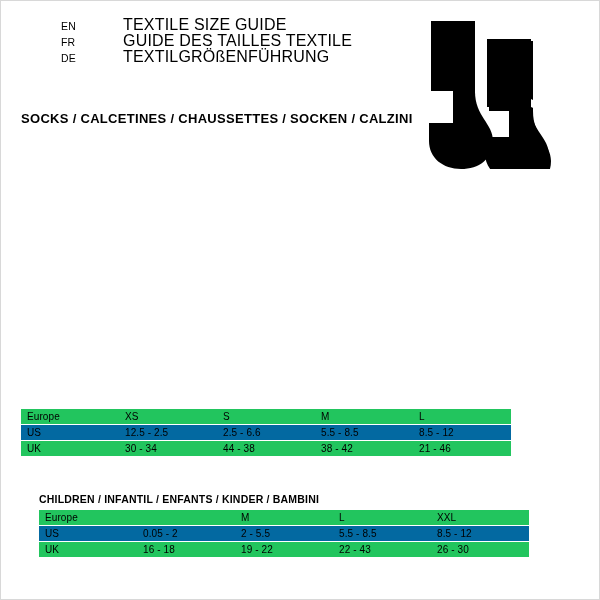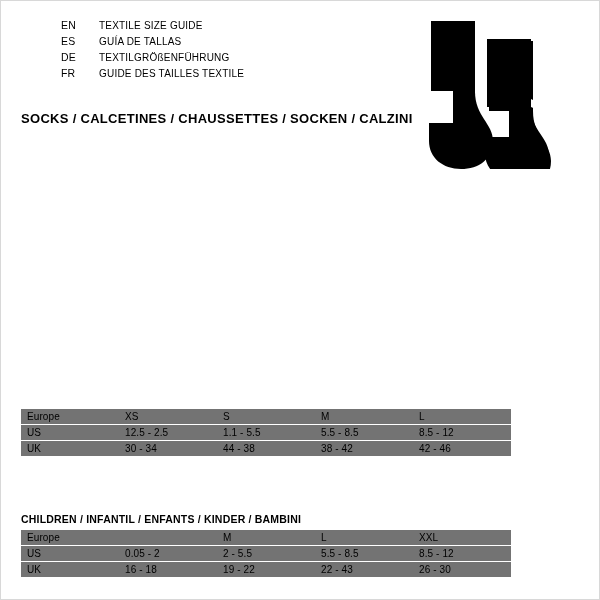--- a/index.html
+++ b/index.html
@@ -36,22 +36,23 @@
     height: 16px;
     line-height: 16px;
   }
   .lang-code {
     width: 38px;
     font-size: 10.5px;
     letter-spacing: 0.2px;
     padding-left: 40px;
   }
   .lang-text {
-    font-size: 10px;
+    font-size: 16px;
     letter-spacing: 0.2px;
+    margin-left: 24px;
   }
 
   .subtitle {
     position: absolute;
     left: 20px;
     top: 110px;
     font-size: 13px;
     font-weight: bold;
     letter-spacing: 0.3px;
   }
@@ -65,69 +66,65 @@
     height: 150px;
   }
 
   
   .table-section {
     position: absolute;
     left: 20px;
     width: 460px;
   }
   .section-man { top: 408px; }
-  .section-children { top: 512px; }
+  .section-children { top: 492px; margin-left: 18px; }
 
   .table-title {
     font-size: 10.5px;
     font-weight: bold;
     letter-spacing: 0.2px;
     margin-bottom: 5px;
   }
   table {
     border-collapse: collapse;
     width: 460px;
     table-layout: fixed;
   }
   td {
     font-size: 10px;
     height: 15px;
     padding: 0 0 0 6px;
     border: none;
     letter-spacing: 0.1px;
   }
-  tr.shaded td { background: #737373; }
-  tr.plain td { background: #737373; }
+  tr.shaded td { background: #22c55e; }
+  tr.plain td { background: #0369a1; }
   .col-label { width: 92px; }
   .col-v { width: 92px; }
   .rowline td {
     border-bottom: 1px solid #ffffff;
   }
 </style>
 </head>
 <body>
 
 <div class="page">
 
   <div class="lang-block">
     <div class="lang-row">
       <div class="lang-code">EN</div>
       <div class="lang-text">TEXTILE SIZE GUIDE</div>
     </div>
     <div class="lang-row">
-      <div class="lang-code">ES</div>
-      <div class="lang-text">GUÍA DE TALLAS</div>
+      <div class="lang-code">FR</div>
+      <div class="lang-text">GUIDE DES TAILLES TEXTILE</div>
     </div>
     <div class="lang-row">
       <div class="lang-code">DE</div>
       <div class="lang-text">TEXTILGRÖßENFÜHRUNG</div>
-    </div>
-    <div class="lang-row">
-      <div class="lang-code">FR</div>
-      <div class="lang-text">GUIDE DES TAILLES TEXTILE</div>
     </div>
   </div>
 
   <div class="subtitle">SOCKS / CALCETINES / CHAUSSETTES / SOCKEN / CALZINI</div>
 
   <div class="socks">
     <svg width="160" height="150" viewBox="0 0 160 150" xmlns="http://www.w3.org/2000/svg">
 
       <path d="M18 2 L62 2 L62 72 C62 98 80 104 80 122 C80 140 66 150 48 150 C30 150 16 139 16 122 L16 104 L40 104 L40 72 L18 72 Z" fill="#000000"></path>
 
@@ -146,30 +143,30 @@
         <tr class="shaded rowline">
           <td class="col-label">Europe</td>
           <td class="col-v">XS</td>
           <td class="col-v">S</td>
           <td class="col-v">M</td>
           <td class="col-v">L</td>
         </tr>
         <tr class="plain rowline">
           <td class="col-label">US</td>
           <td class="col-v">12.5 - 2.5</td>
-          <td class="col-v">1.1 - 5.5</td>
+          <td class="col-v">2.5 - 6.6</td>
           <td class="col-v">5.5 - 8.5</td>
           <td class="col-v">8.5 - 12</td>
         </tr>
         <tr class="shaded">
           <td class="col-label">UK</td>
           <td class="col-v">30 - 34</td>
           <td class="col-v">44 - 38</td>
           <td class="col-v">38 - 42</td>
-          <td class="col-v">42 - 46</td>
+          <td class="col-v">21 - 46</td>
         </tr>
       </tbody>
     </table>
   </div>
 
   <div class="table-section section-children">
     <div class="table-title">CHILDREN / INFANTIL / ENFANTS / KINDER / BAMBINI</div>
     <table>
       <tbody>
         <tr class="shaded rowline">

